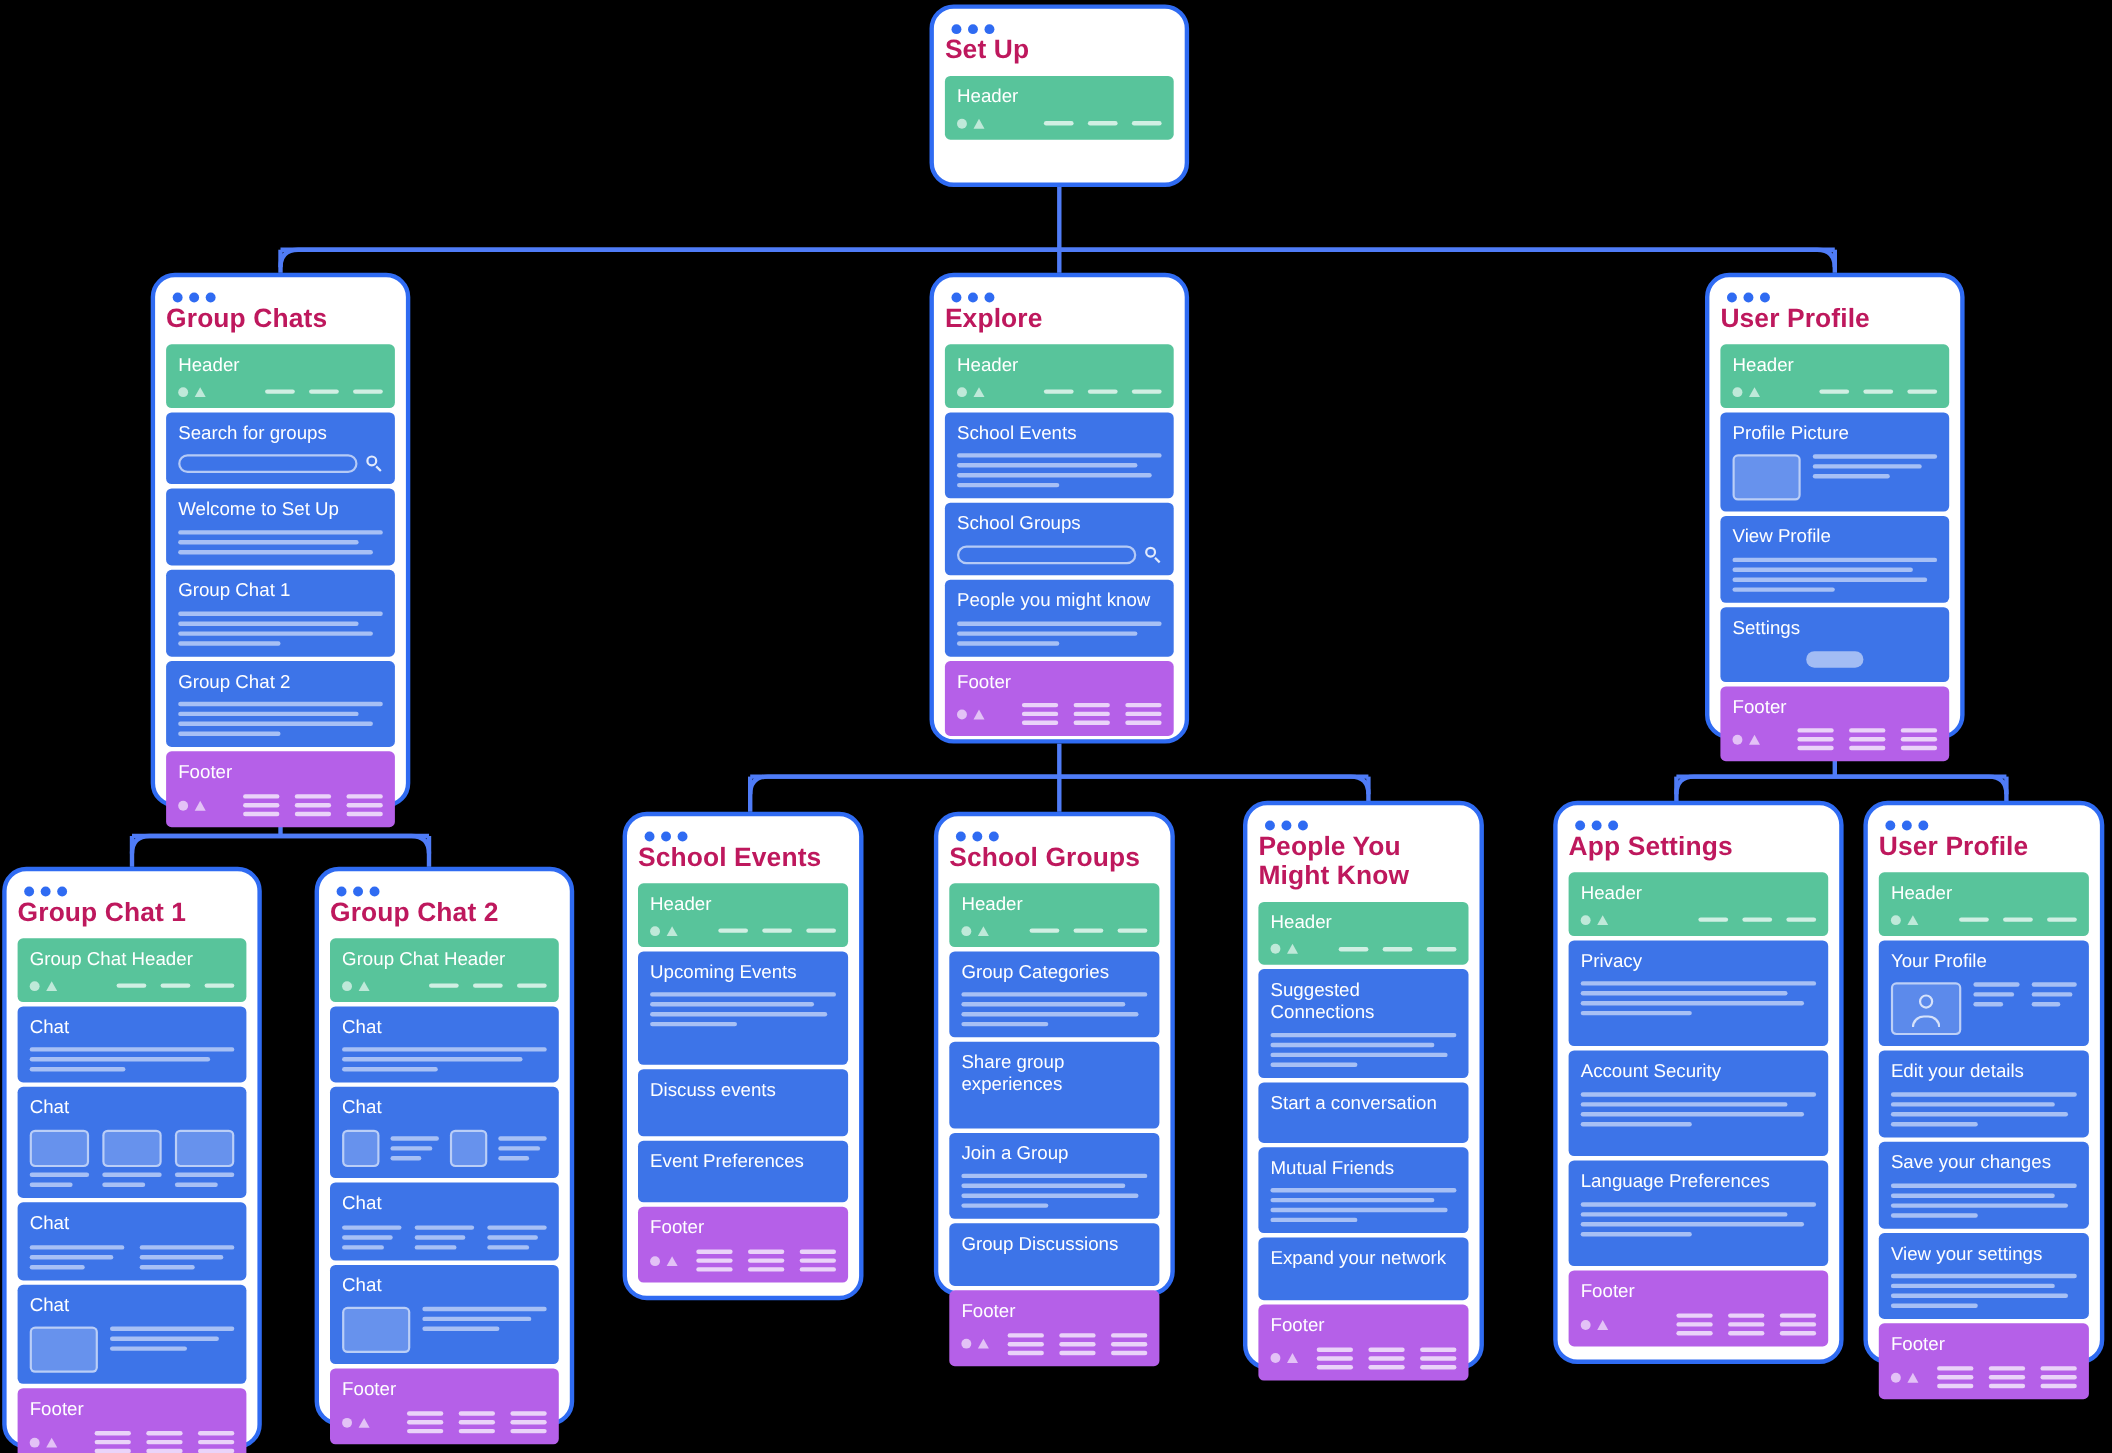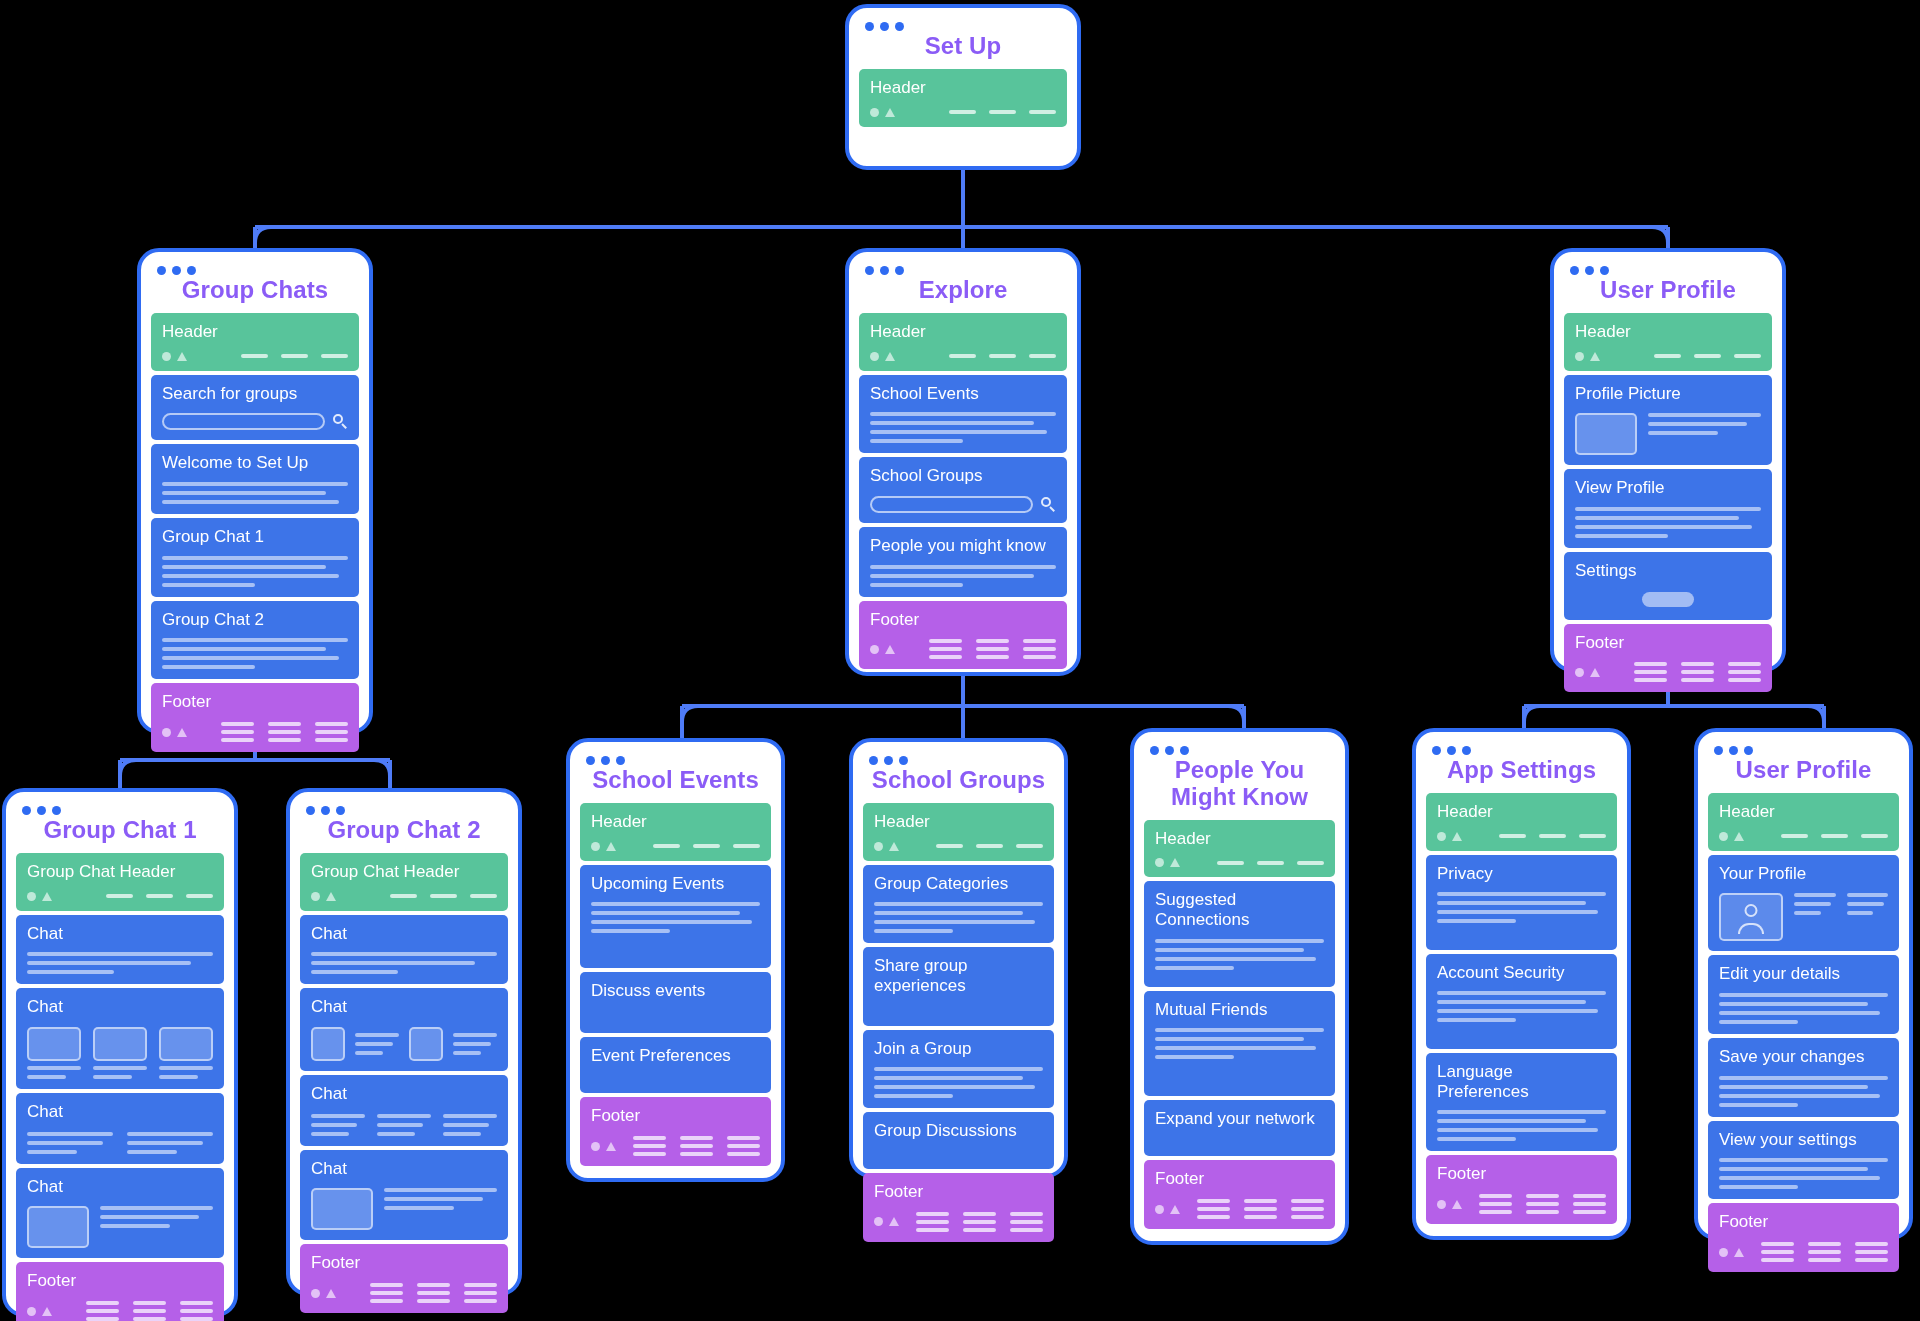--- a/index.html
+++ b/index.html
@@ -6,21 +6,21 @@
   body{width:1920px;height:1321px;position:relative;overflow:hidden;
        font-family:"Liberation Sans","DejaVu Sans",sans-serif;}
   #stage{position:absolute;inset:0;}
   .conn-svg{position:absolute;left:0;top:0;width:1920px;height:1321px;overflow:visible;pointer-events:none;}
 
   
   .card{position:absolute;background:#ffffff;border:4px solid #2f6bf2;border-radius:22px;
         box-sizing:border-box;padding:10px 10px 12px 10px;display:flex;flex-direction:column;}
   .dots{display:flex;gap:6px;padding:4px 2px 0 6px;}
   .dots i{width:9px;height:9px;border-radius:50%;background:#2f6bf2;display:block;}
-  .card-title{color:#8b5cf6;font-weight:bold;text-align:center;font-size:24px;
+  .card-title{color:#be185d;font-weight:bold;text-align:left;font-size:24px;
               line-height:1.12;margin:2px 0 9px 0;letter-spacing:.1px;}
   .sections{display:flex;flex-direction:column;gap:4px;flex:1;}
 
   
   .sec{border-radius:5px;padding:9px 11px 10px 11px;box-sizing:border-box;position:relative;}
   .sec .lbl{color:#fff;font-size:17px;line-height:1.16;}
   .sec.green{background:#58c49b;}
   .sec.blue{background:#3d74e8;}
   .sec.purple{background:#b560e8;}
   .sec.flexg{flex:1;}
@@ -758,20 +758,24 @@
       </div>
       <div class="sec blue flexg">
         <div class="lbl">Suggested Connections</div>
         <div class="lines">
           <div class="ln" style="width:100%"></div>
             <div class="ln" style="width:88%"></div>
           <div class="ln" style="width:95%"></div>
             <div class="ln" style="width:47%"></div>
         </div>
       </div>
+      <div class="sec blue">
+        <div class="lbl">Start a conversation</div>
+        <div style="height:16px"></div>
+      </div>
       <div class="sec blue flexg">
         <div class="lbl">Mutual Friends</div>
         <div class="lines">
           <div class="ln" style="width:100%"></div>
             <div class="ln" style="width:88%"></div>
           <div class="ln" style="width:95%"></div>
             <div class="ln" style="width:47%"></div>
         </div>
       </div>
       <div class="sec blue">
@@ -800,21 +804,21 @@
                 <b></b>
                 <b></b>
                 <b></b>
               </span>
           </div>
         </div>
       </div>
     </div>
   </div>
 
-  <div class="card" style="left:1412px;top:728px;width:219px;height:512px;">
+  <div class="card" style="left:1412px;top:728px;width:264px;height:512px;">
     <div class="dots">
         <i></i>
         <i></i>
         <i></i>
       </div>
     <div class="card-title">App Settings</div>
     <div class="sections">
       <div class="sec green">
         <div class="lbl">Header</div>
         <div class="hfrow">

